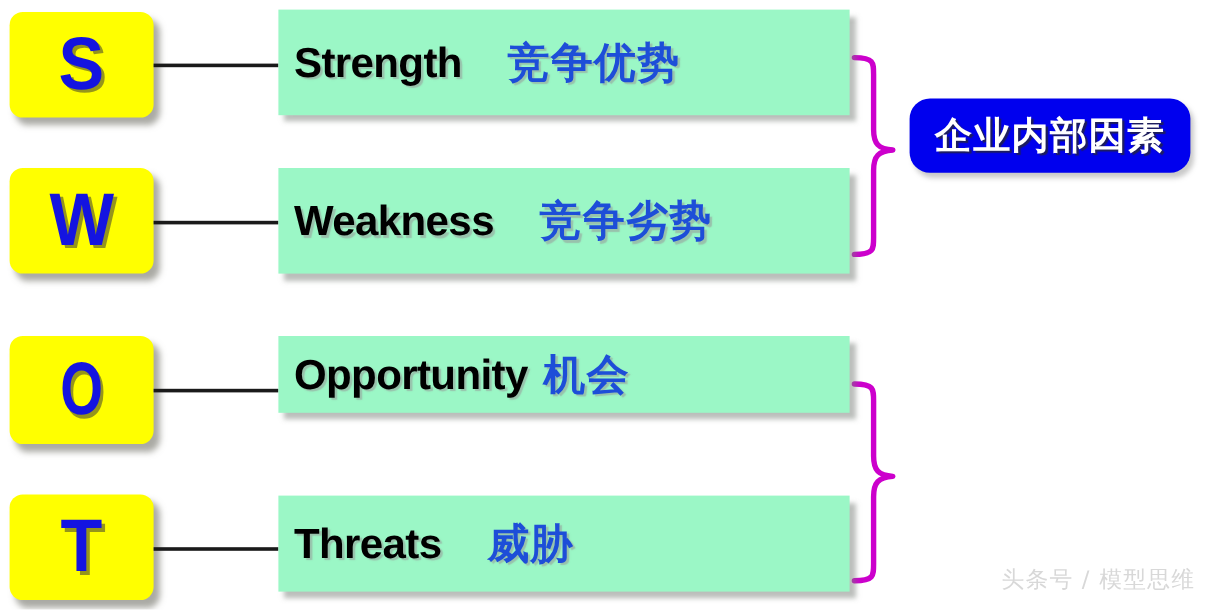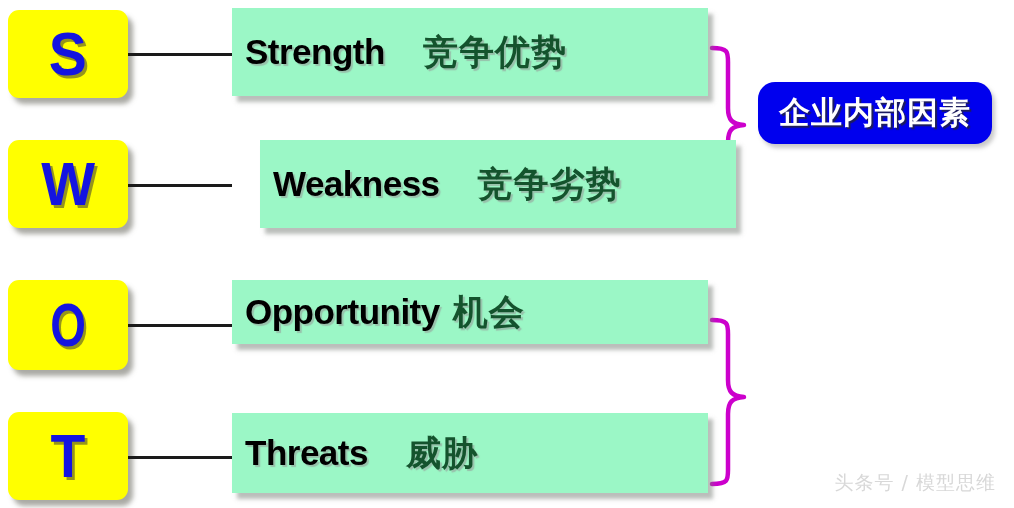--- a/index.html
+++ b/index.html
@@ -71,21 +71,21 @@
     color: #000000;
     letter-spacing: -0.5px;
     text-shadow: 2px 2px 1px rgba(150, 150, 150, 0.55);
   }
   .phrase-gap-wide { width: 38px; }
   .phrase-gap-narrow { width: 13px; }
   .phrase-cn {
     font-family: "DejaVu Sans", "Liberation Sans", sans-serif;
     font-weight: bold;
     font-size: 35px;
-    color: #14532d;
+    color: #1d4ed8;
     letter-spacing: 1px;
     text-shadow: 2px 2px 1px rgba(150, 150, 150, 0.55);
   }
 
   
   .connector {
     position: absolute;
     height: 3px;
     background: #1a1a1a;
   }
@@ -163,21 +163,21 @@
       <span class="phrase-en">Strength</span>
       <span class="phrase-gap-wide"></span>
       <span class="phrase-cn">竞争优势</span>
     </div>
   </div>
 
   <div class="letter-tile" style="left:8px; top:140px; height:88px;">
     <span class="letter-glyph">W</span>
   </div>
   <div class="connector" style="left:128px; top:184px; width:104px;"></div>
-  <div class="phrase-bar" style="top:140px; height:88px;margin-left:28px;">
+  <div class="phrase-bar" style="top:140px; height:88px;">
     <div class="phrase-inner">
       <span class="phrase-en">Weakness</span>
       <span class="phrase-gap-wide"></span>
       <span class="phrase-cn">竞争劣势</span>
     </div>
   </div>
 
   <div class="letter-tile" style="left:8px; top:280px; height:90px;">
     <span class="letter-glyph narrow">O</span>
   </div>

